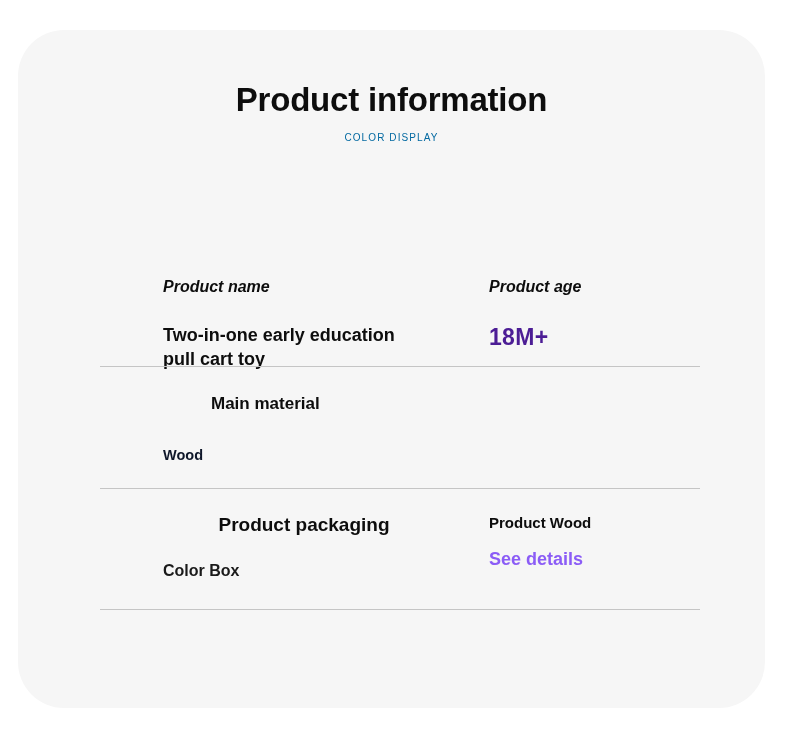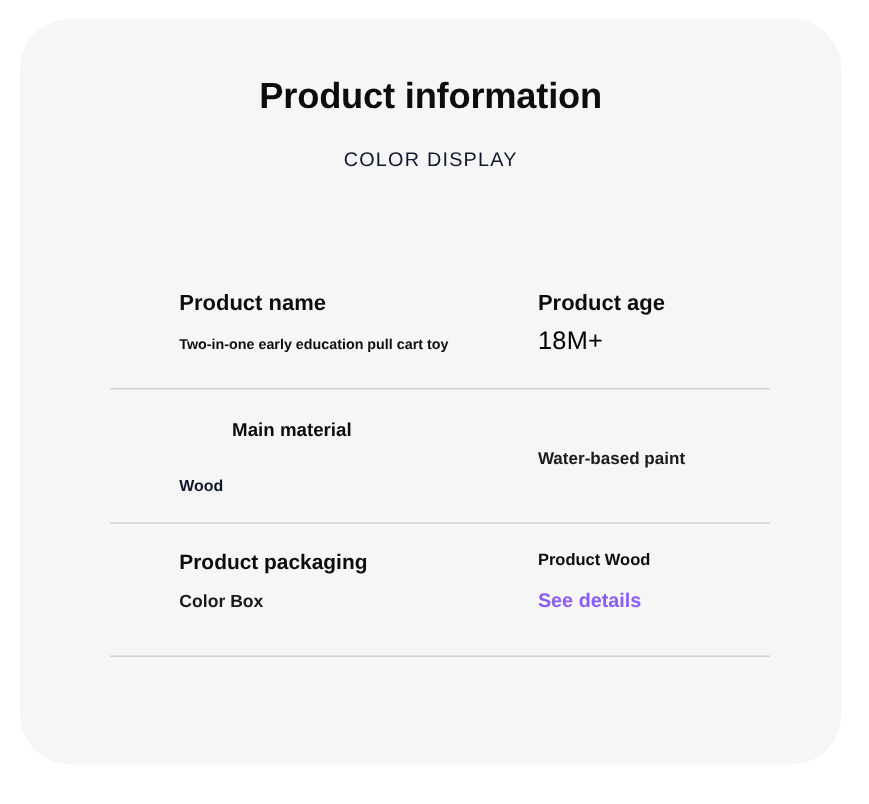--- a/index.html
+++ b/index.html
@@ -19,21 +19,21 @@
     position: relative;
     width: 790px;
     height: 731px;
     background: #ffffff;
   }
 
   
   .info-card {
     position: absolute;
     left: 18px;
-    top: 17px;
+    top: 30px;
     width: 747px;
     height: 678px;
     background: #f6f6f6;
     border-radius: 46px;
     box-sizing: border-box;
   }
 
   
   .card-header {
     position: absolute;
@@ -45,26 +45,26 @@
   .card-title {
     margin: 0;
     padding-top: 52px;
     font-size: 33px;
     font-weight: 700;
     letter-spacing: -0.2px;
     color: #0d0d0d;
     line-height: 1.1;
   }
   .card-subtitle {
-    margin: 16px;
+    margin: 0;
     padding-top: 14px;
-    font-size: 18px;
+    font-size: 10px;
     font-weight: 400;
     letter-spacing: 1.1px;
-    color: #0f172a;
+    color: #0369a1;
   }
 
   
   .spec-table {
     position: absolute;
     left: 82px;
     top: 225px;
     width: 600px;
   }
   .spec-row {
@@ -93,48 +93,48 @@
     font-weight: 700;
     white-space: nowrap;
   }
   .spec-value {
     color: #262626;
     font-weight: 700;
   }
 
   
   .row-1 { height: 112px; padding-top: 23px; }
-  .row-1 .spec-label { font-size: 20px; }
+  .row-1 .spec-label { font-size: 16px; font-style: italic; }
   .row-1 .col-left .spec-value {
-    font-size: 13px;
+    font-size: 18px;
     line-height: 1.32;
-    margin-top: 16px;
+    margin-top: 28px;
     max-width: 260px;
     color: #0d0d0d;
   }
   .row-1 .col-right .spec-value {
     font-size: 23px;
-    font-weight: 400;
-    color: #000000;
-    margin-top: 8px;
+    font-weight: 700;
+    color: #4c1d95;
+    margin-top: 28px;
     letter-spacing: 0.3px;
   }
 
   
   .row-2 { height: 122px; padding-top: 27px; }
   .row-2 .col-left .spec-label  { font-size: 17px; margin-left: 48px; }
   .row-2 .col-right .spec-label { font-size: 18.5px; }
   .row-2 .col-left .spec-value  { font-size: 14.5px; margin-top: 33px; color: #0f172a; }
   .row-2 .col-right .spec-value { font-size: 15.5px; margin-top: 28px; color: #1a1a1a; }
 
   
   .row-3 { height: 121px; padding-top: 25px; }
-  .row-3 .col-left .spec-label  { font-size: 19px; }
+  .row-3 .col-left .spec-label  { font-size: 19px; text-align: center; }
   .row-3 .col-right .spec-label { font-size: 15px; }
-  .row-3 .col-left .spec-value  { font-size: 16px; margin-top: 16px; color: #1a1a1a; }
+  .row-3 .col-left .spec-value  { font-size: 16px; margin-top: 26px; color: #1a1a1a; }
   .row-3 .col-right .spec-value { font-size: 18px; margin-top: 18px; color: #8b5cf6; }
 </style>
 </head>
 <body>
 
 <div class="page">
 
   <div class="info-card">
 
     <div class="card-header">
@@ -155,21 +155,20 @@
         </div>
         <div class="divider"></div>
       </div>
 
       <div class="spec-row row-2">
         <div class="spec-cell col-left">
           <div class="spec-label">Main material</div>
           <div class="spec-value">Wood</div>
         </div>
         <div class="spec-cell col-right">
-          <div class="spec-value">Water-based paint</div>
         </div>
         <div class="divider"></div>
       </div>
 
       <div class="spec-row row-3">
         <div class="spec-cell col-left">
           <div class="spec-label">Product packaging</div>
           <div class="spec-value">Color Box</div>
         </div>
         <div class="spec-cell col-right">

